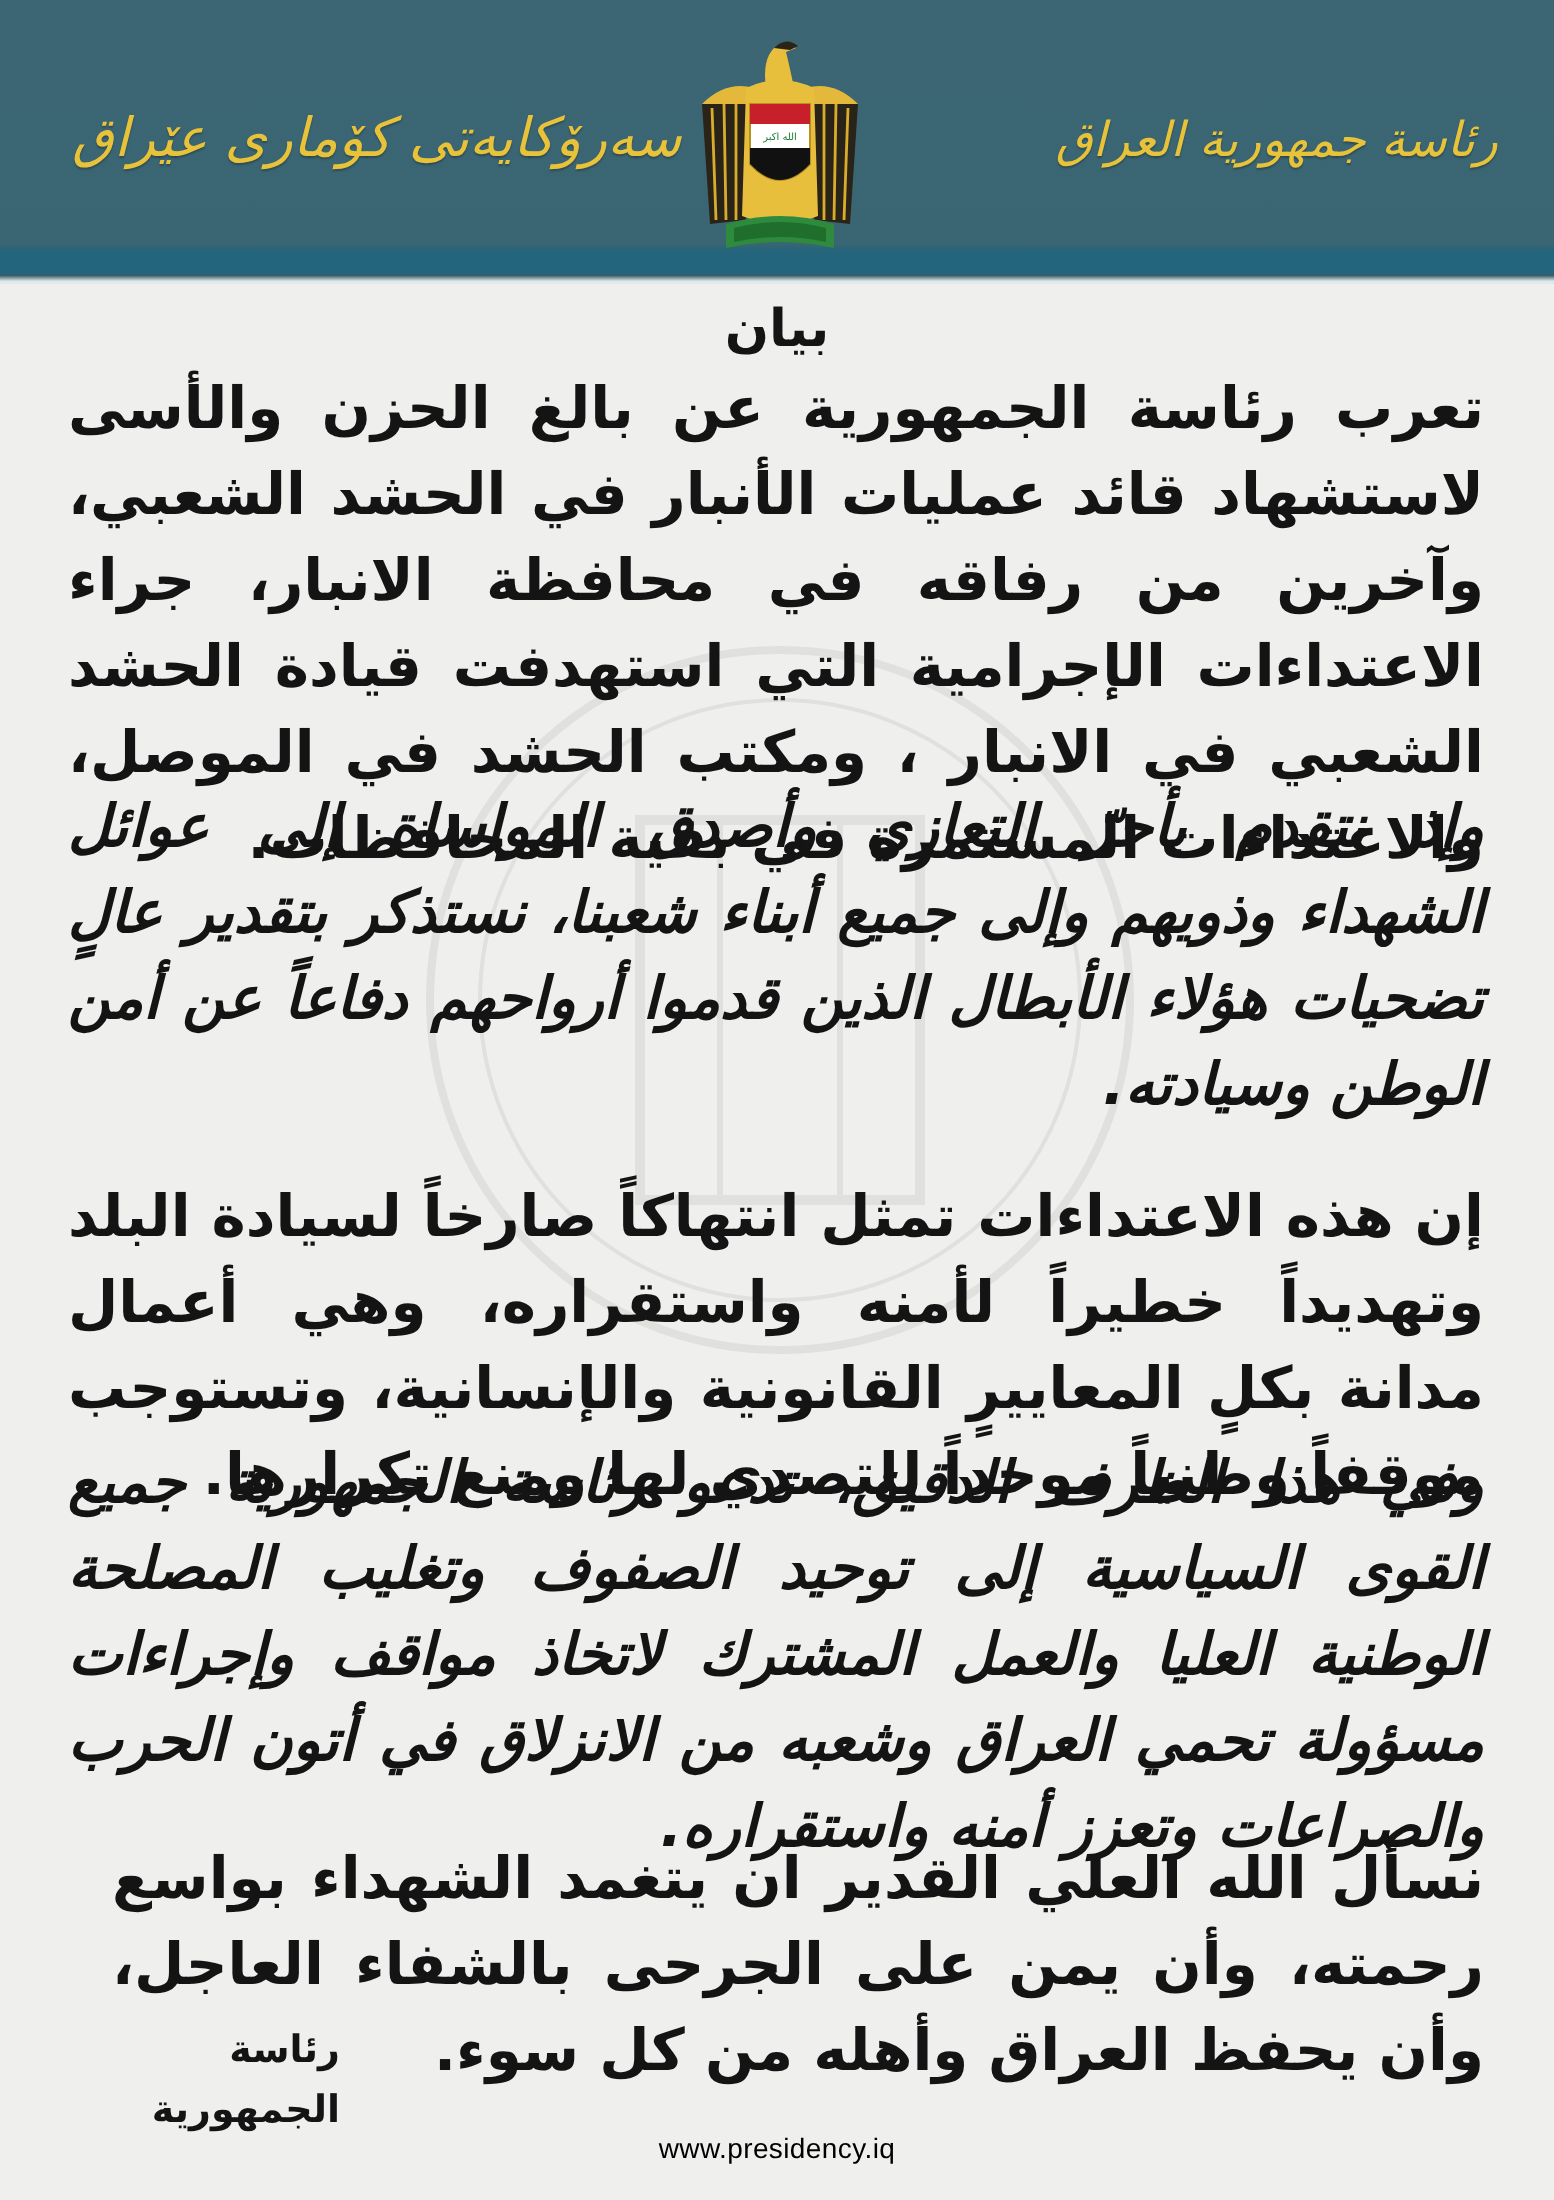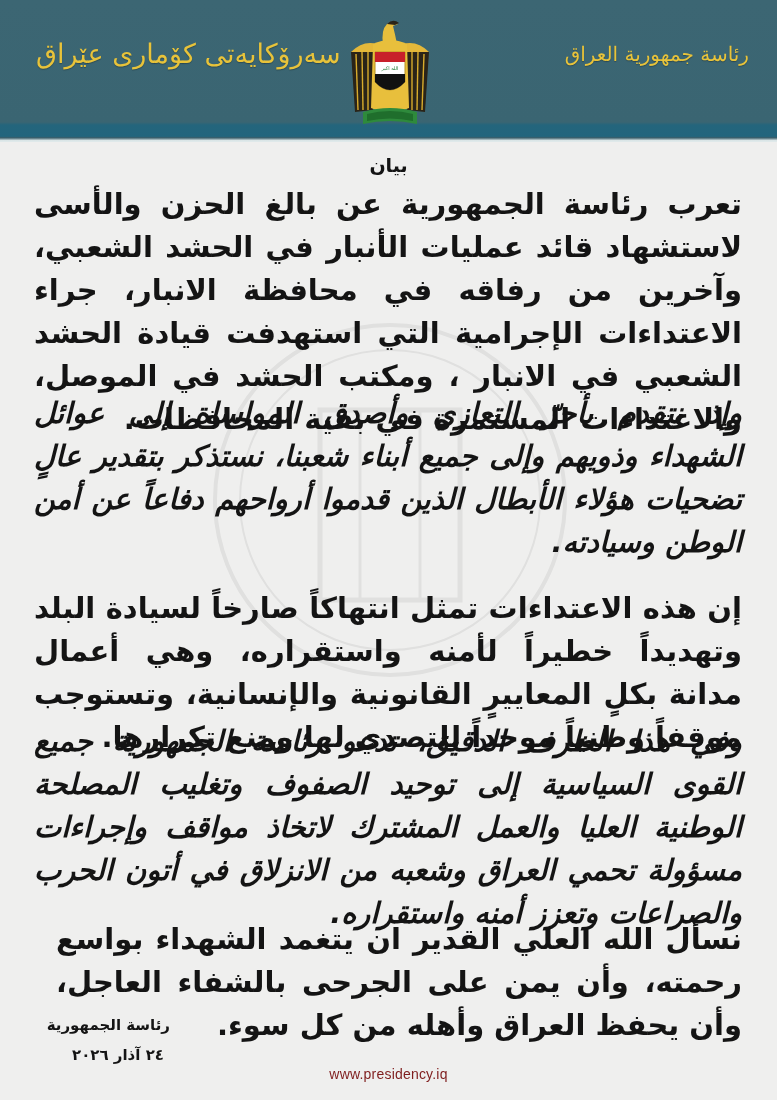--- a/index.html
+++ b/index.html
@@ -8,63 +8,63 @@
       background: #efefee;
       font-family: "DejaVu Sans", sans-serif;
       color: #141414;
       position: relative;
     }
     .header {
       position: absolute; left: 0; top: 0; width: 777px; height: 142px;
       background: linear-gradient(to bottom, #3c6673 0%, #3a6572 86%, #24657c 88%, #22657d 96%, #3a5e6a 97%, #dfe9ea 99%);
     }
     .header-title {
-      position: absolute; top: 24px; height: 60px;
+      position: absolute; top: 40px; height: 60px;
       color: #e8c33a;
       font-family: "DejaVu Serif", serif;
-      font-size: 27px; 
+      font-size: 27px; font-style: italic;
       line-height: 60px; white-space: nowrap;
       text-shadow: 0 1px 1px rgba(0,0,0,0.25);
     }
-    .header-title.ar { right: 28px; direction: rtl; font-size: 20px; }
+    .header-title.ar { right: 28px; direction: rtl; font-size: 24px; }
     .header-title.ku { left: 36px; direction: rtl; font-size: 27px; }
     .emblem {
       position: absolute; left: 343px; top: 12px; width: 94px; height: 118px;
     }
     .watermark {
       position: absolute; left: 200px; top: 300px; width: 380px; height: 400px;
       opacity: 0.06;
       pointer-events: none;
     }
     .doc-title {
       position: absolute; left: 0; right: 0; top: 148px;
-      text-align: center; font-size: 19px; font-weight: bold;
+      text-align: center; font-size: 26px; font-weight: bold;
       direction: rtl; line-height: 34px;
     }
     .para {
       position: absolute; left: 34px; right: 35px;
       direction: rtl; text-align: justify; text-align-last: right;
       font-size: 29px; font-weight: bold; line-height: 43px;
       letter-spacing: -0.2px;
     }
     .p1 { top: 183px; }
     .p2 { top: 392px; font-style: italic; }
     .p3 { top: 556px; margin-top: 31px; }
     .p4 { top: 720px; font-style: italic; }
     .p5 { top: 918px; margin-left: 22px; }
     .signature {
       position: absolute; left: 30px; width: 140px; top: 1010px;
       direction: rtl; text-align: right;
-      font-size: 15px; font-weight: bold; line-height: 30px;
+      font-size: 19px; font-weight: bold; line-height: 30px;
     }
     .signature .date { padding-right: 6px; }
     .footer-url {
       position: absolute; left: 0; right: 0; top: 1066px;
       text-align: center; font-family: "Liberation Sans", sans-serif;
-      font-size: 14px; color: #7f1d1d; letter-spacing: 0.2px;
+      font-size: 14px; color: #000000; letter-spacing: 0.2px;
     }
   </style>
 </head>
 <body>
 
 <div class="header">
   <div class="header-title ku">سەرۆکایەتی کۆماری عێراق</div>
 
   <svg class="emblem" viewBox="0 0 94 118">
 
@@ -109,16 +109,15 @@
 <div class="doc-title">بيان</div>
 
 <div class="para p1">تعرب رئاسة الجمهورية عن بالغ الحزن والأسى لاستشهاد قائد عمليات الأنبار في الحشد الشعبي، وآخرين من رفاقه في محافظة الانبار، جراء الاعتداءات الإجرامية التي استهدفت قيادة الحشد الشعبي في الانبار ، ومكتب الحشد في الموصل، والاعتداءات المستمرة في بقية المحافظات.</div>
 <div class="para p2">وإذ نتقدم بأحرّ التعازي وأصدق المواساة إلى عوائل الشهداء وذويهم وإلى جميع أبناء شعبنا، نستذكر بتقدير عالٍ تضحيات هؤلاء الأبطال الذين قدموا أرواحهم دفاعاً عن أمن الوطن وسيادته.</div>
 <div class="para p3">إن هذه الاعتداءات تمثل انتهاكاً صارخاً لسيادة البلد وتهديداً خطيراً لأمنه واستقراره، وهي أعمال مدانة بكلٍ المعاييرٍ القانونية والإنسانية، وتستوجب موقفاً وطنياً موحداً للتصدي لها ومنع تكرارها.</div>
 <div class="para p4">وفي هذا الظرف الدقيق، تدعو رئاسة الجمهورية جميع القوى السياسية إلى توحيد الصفوف وتغليب المصلحة الوطنية العليا والعمل المشترك لاتخاذ مواقف وإجراءات مسؤولة تحمي العراق وشعبه من الانزلاق في أتون الحرب والصراعات وتعزز أمنه واستقراره.</div>
 <div class="para p5">نسأل الله العلي القدير ان يتغمد الشهداء بواسع رحمته، وأن يمن على الجرحى بالشفاء العاجل، وأن يحفظ العراق وأهله من كل سوء.</div>
 
 <div class="signature">
   <div>رئاسة الجمهورية</div>
-  <div class="date">٢٤ آذار ٢٠٢٦</div>
 </div>
 
 <div class="footer-url">www.presidency.iq</div>
 
 </body></html>

